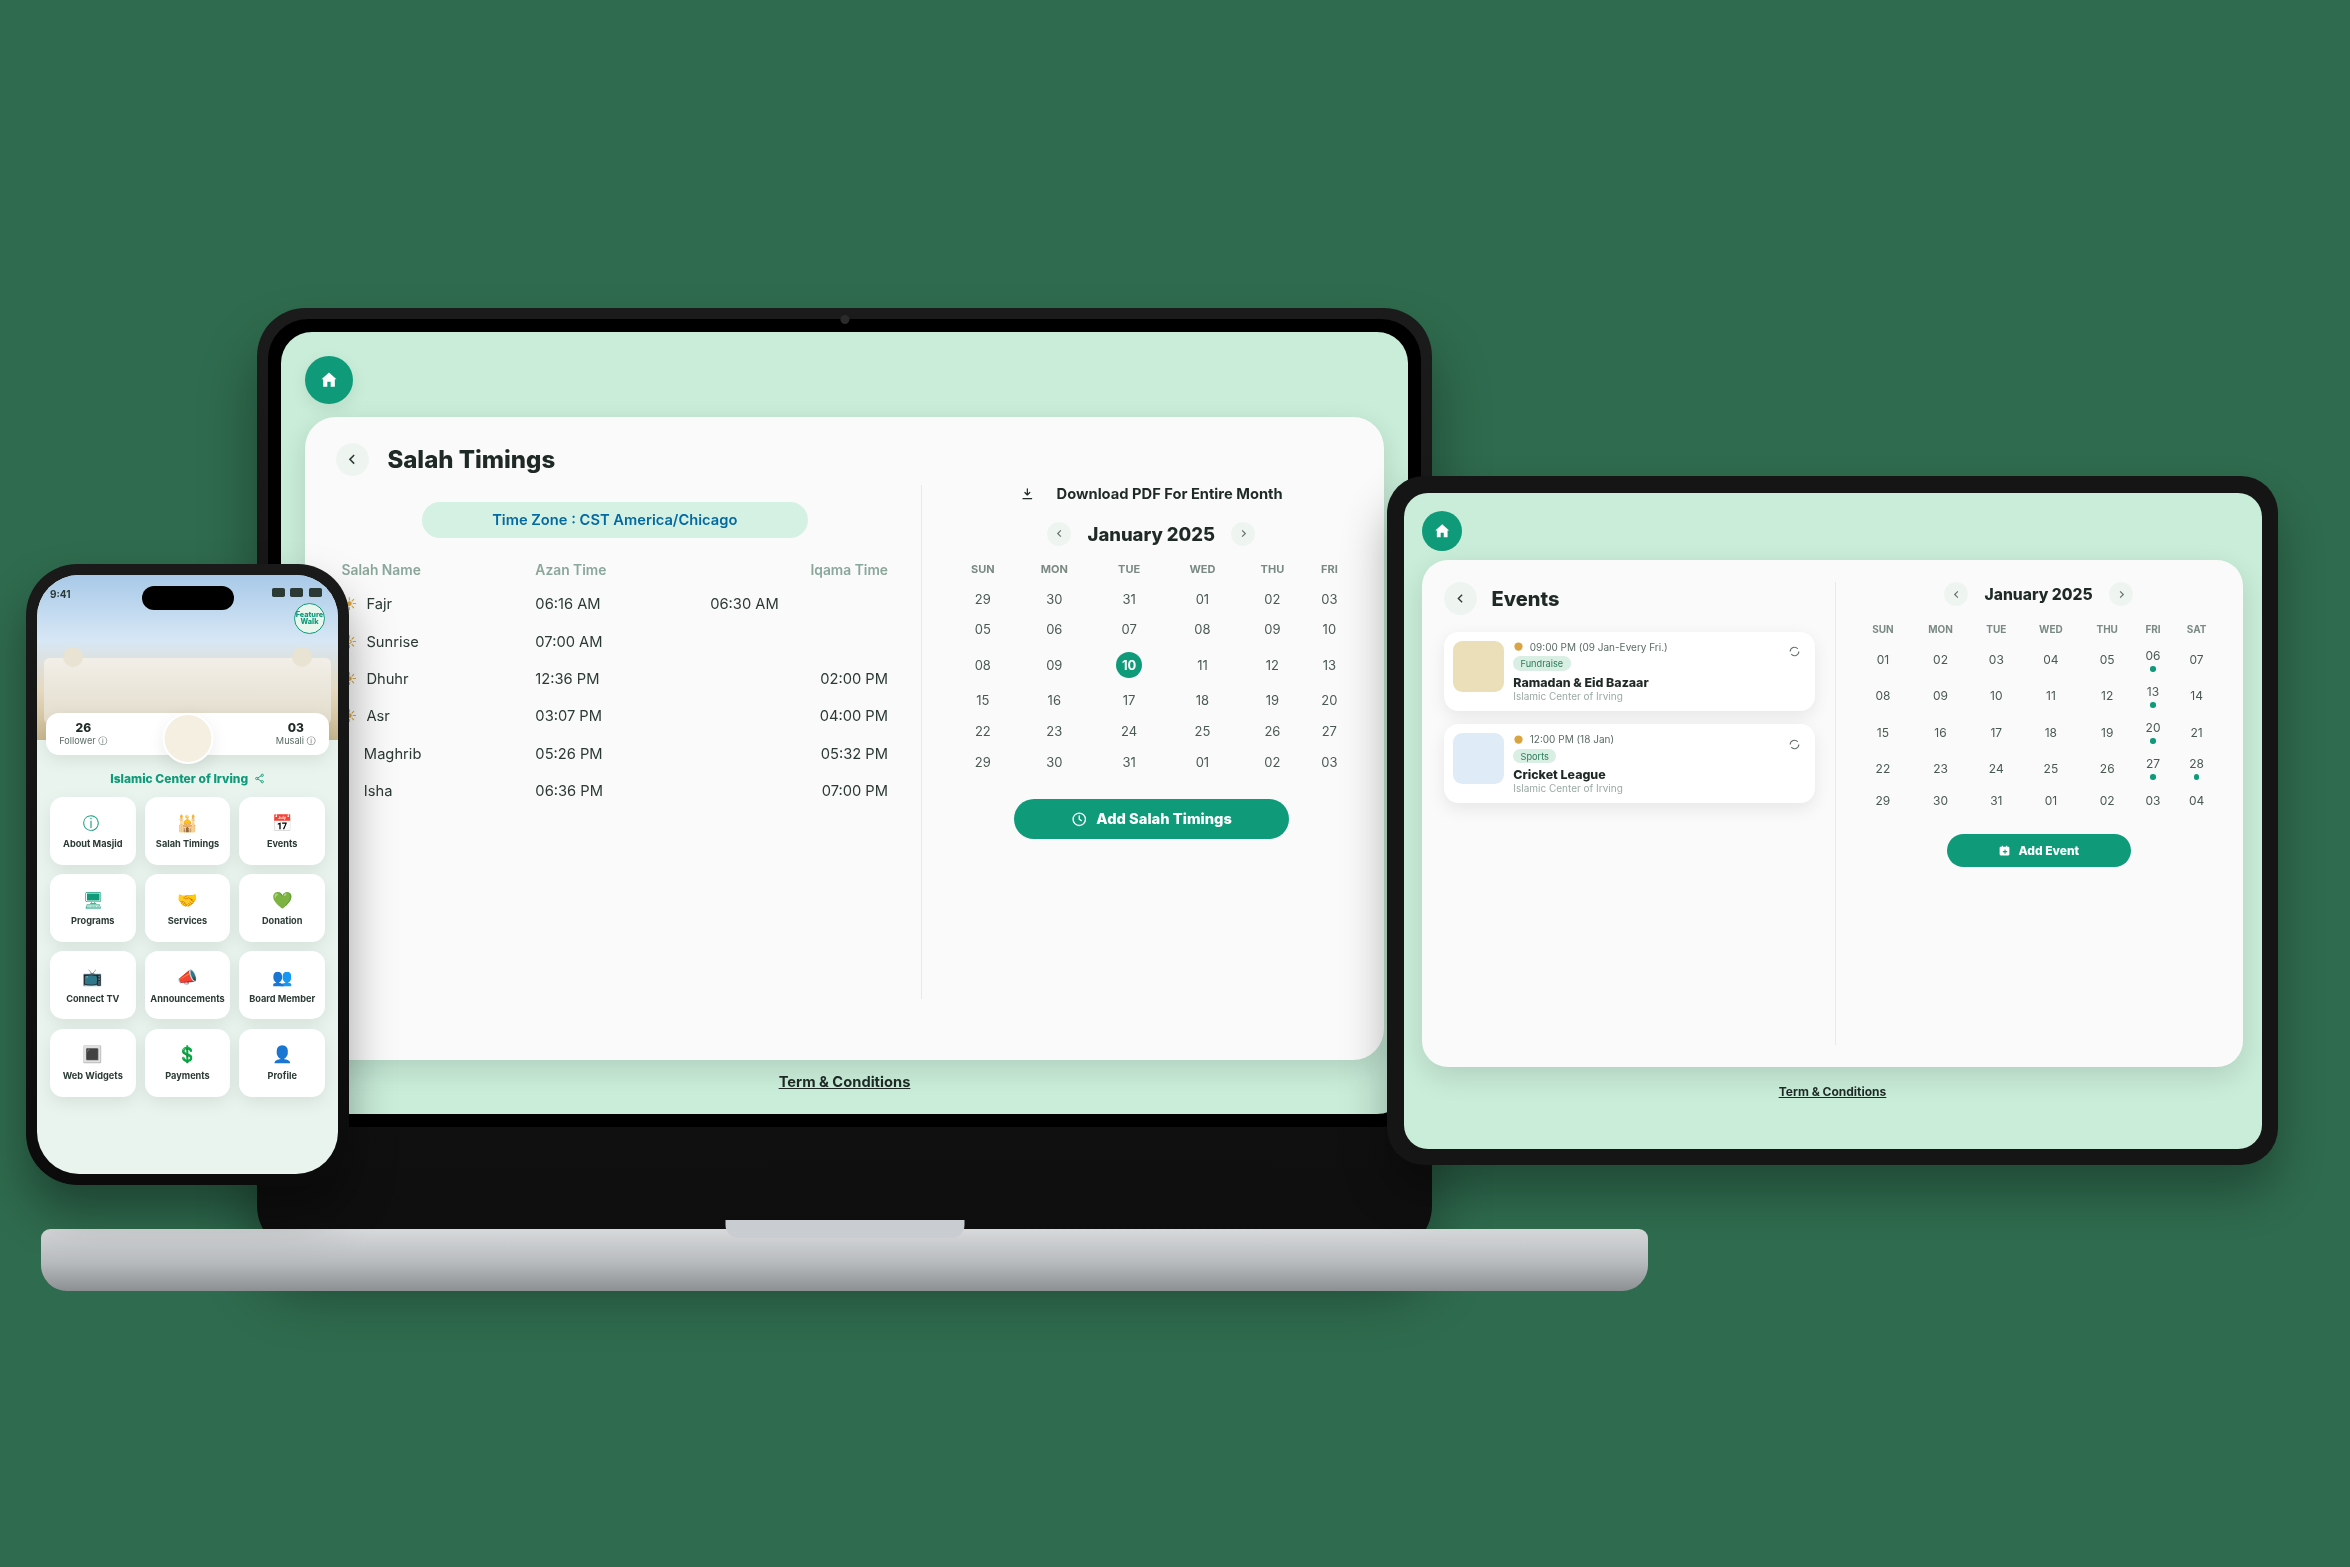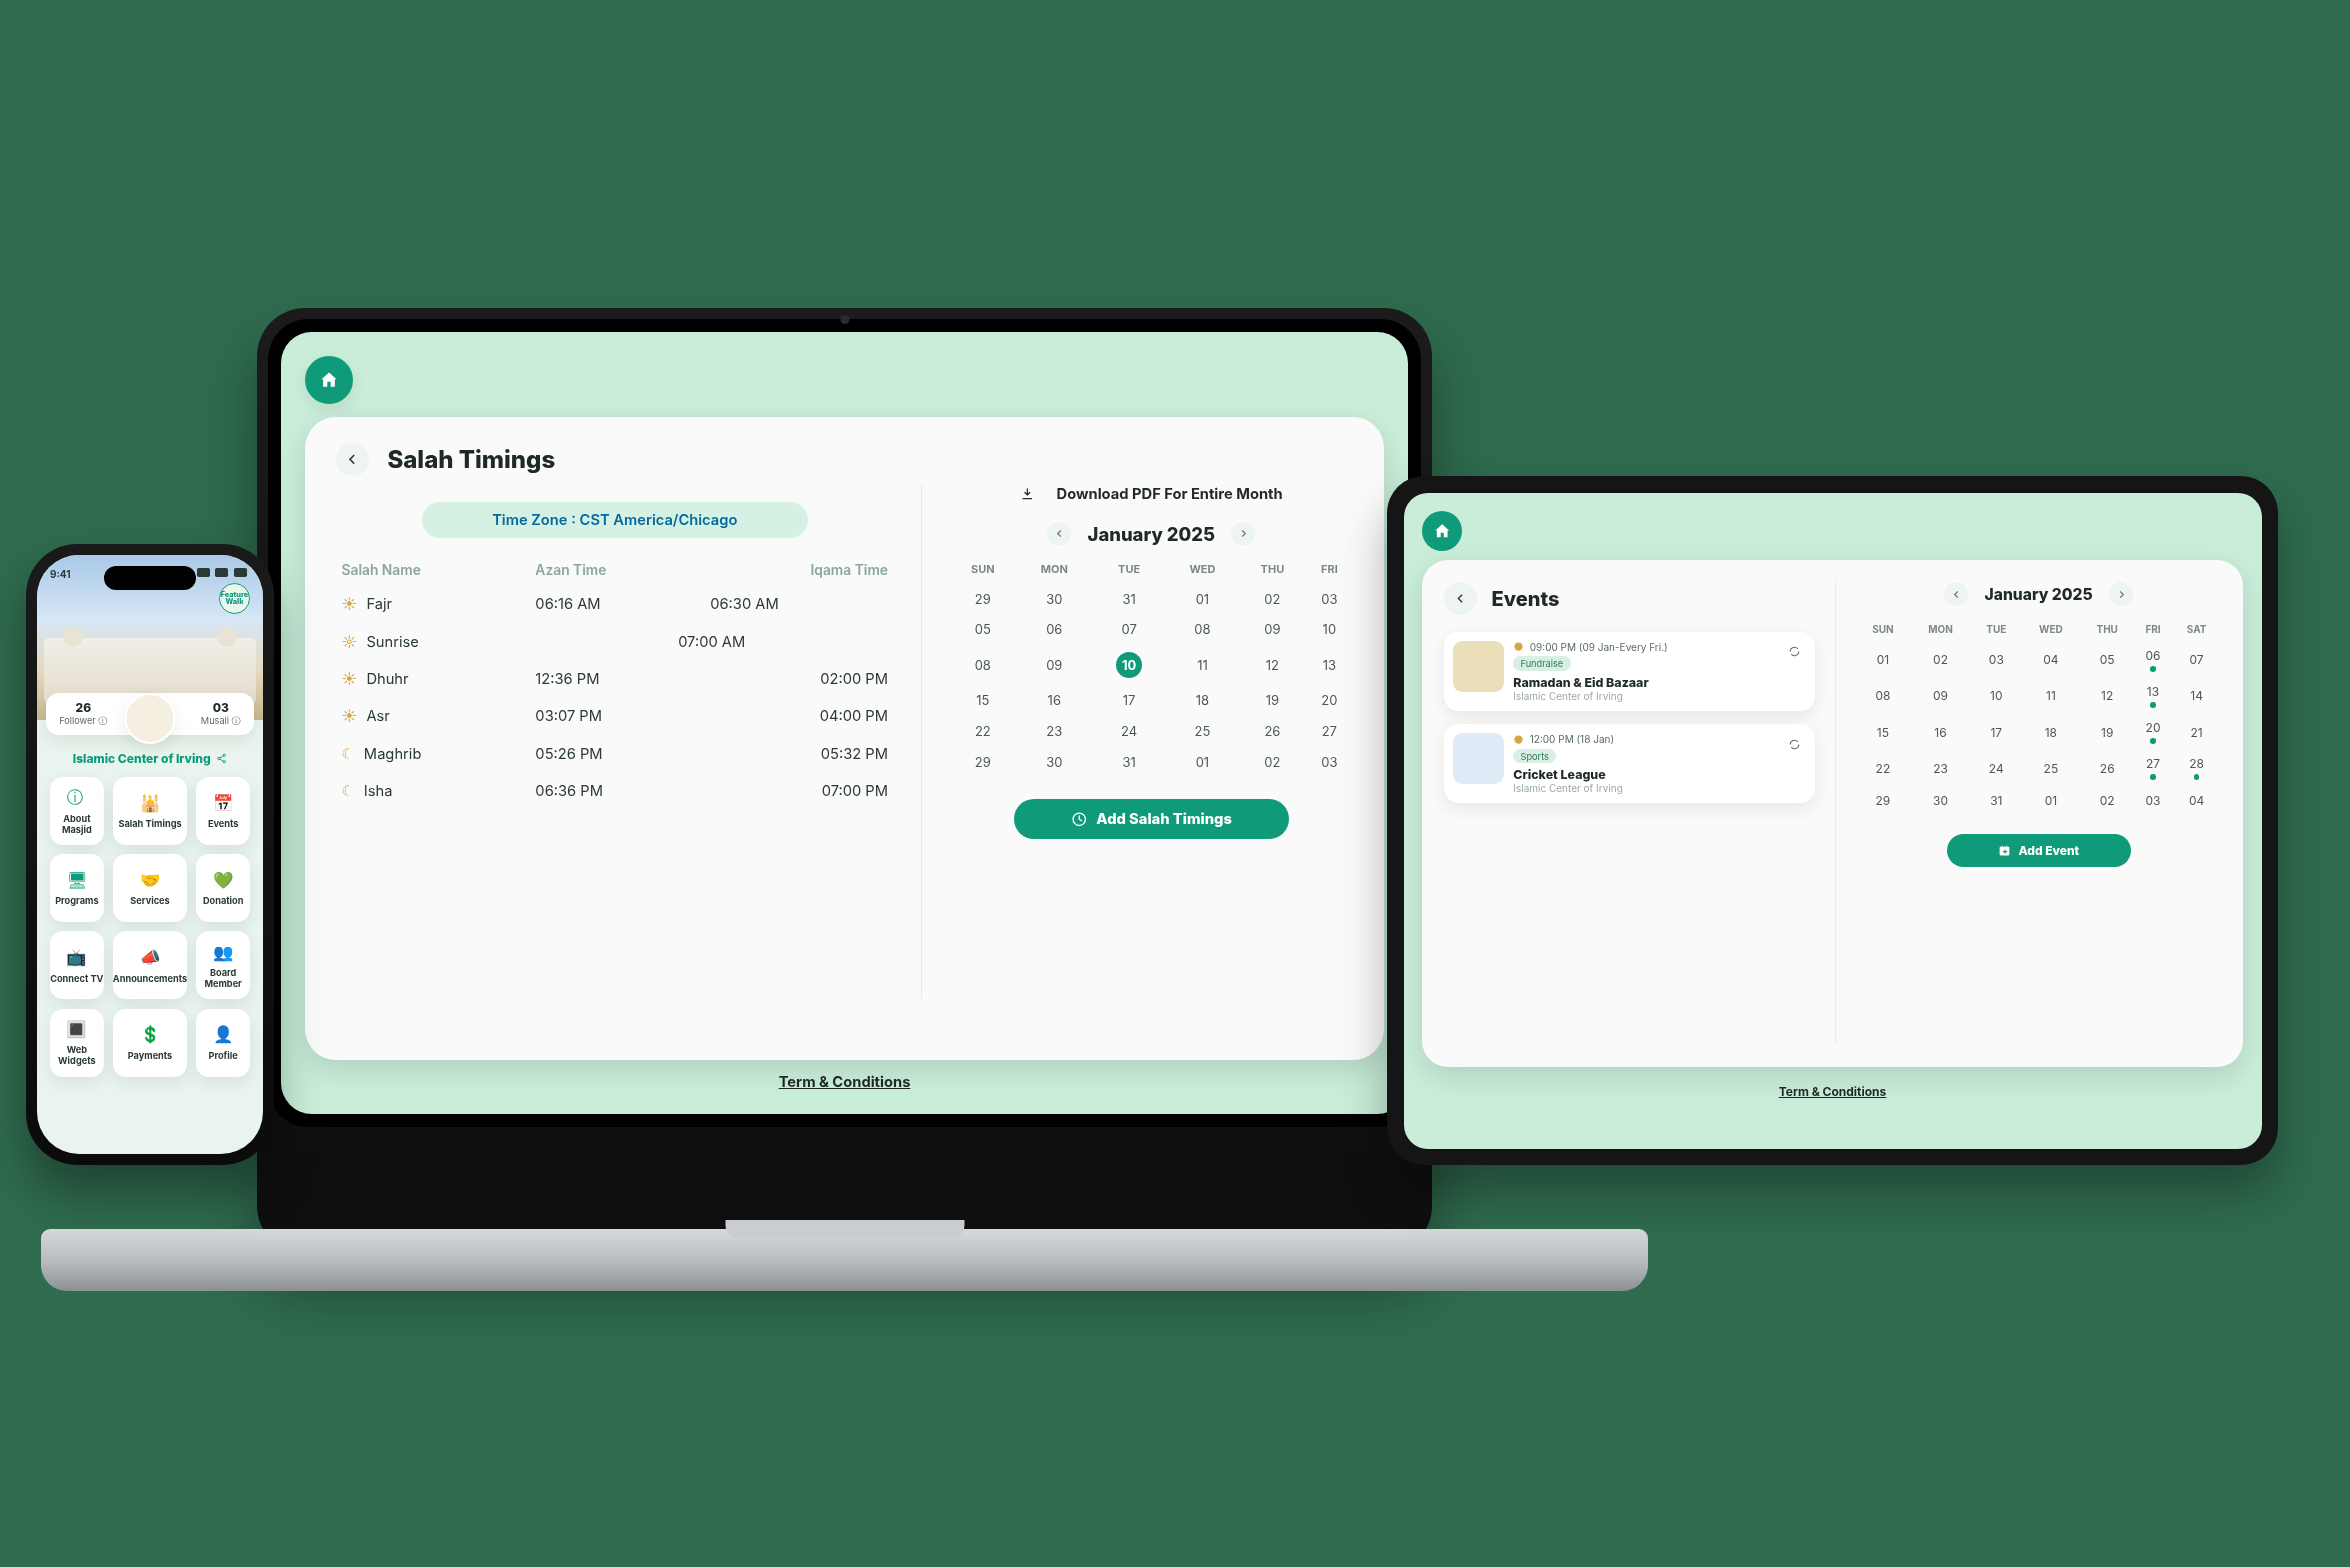--- a/index.html
+++ b/index.html
@@ -42,21 +42,21 @@
   .right{width:432px;border-left:0.9px solid #e4ece8;padding-left:27.5px}
   .tz{margin:16.5px auto 16.5px auto;width:386px;text-align:center;background:#d5f1e3;border-radius:20px;padding:9.2px 0;color:#0369a1;font-weight:600;font-size:14.7px}
   table.salah{width:100%;border-collapse:collapse}
   table.salah th{color:#8aa79a;font-weight:600;font-size:13.8px;text-align:left;padding:7.3px 5.5px}
   table.salah th:nth-child(3){text-align:center}
   table.salah td{padding:9.2px 5.5px;color:#2b3a34;font-size:14.7px;border-top:0.9px solid transparent}
   table.salah td .sal{display:flex;align-items:center;gap:9.2px}
   .sic{color:#d9a441}
   table.salah td.c3{text-align:center}
   .sunrow td{color:#2b3a34}
-  .sunrow td.span{text-align:center}
+  .sunrow td.span{}
   .download{display:flex;align-items:center;justify-content:center;gap:22px;font-weight:700;font-size:14.7px;color:#1f2a26}
   .download svg{width:14.7px;height:14.7px}
   .month-hdr{display:flex;align-items:center;justify-content:center;gap:16.5px;margin:18.4px 0 9.2px}
   .nav{width:24px;height:24px;border-radius:50%;background:#eef5f1;display:flex;align-items:center;justify-content:center}
   .nav svg{stroke:#5f6e67;fill:none;stroke-width:2.4}
   .month{font-weight:800;color:#1f2a26;font-size:18.4px}
   table.cal{width:100%;border-collapse:collapse;margin-top:5.5px}
   table.cal th{color:#7a8a83;font-weight:700;font-size:11px;padding:7.3px 0}
   table.cal td{text-align:center;padding:7.3px 0;font-size:13px;color:#4a5a53}
   td.muted{color:#b6c3bd}
@@ -87,21 +87,21 @@
   .evorg{font-size:10px;color:#9aaaa3}
   .reload{width:22px;height:22px;border-radius:50%;display:flex;align-items:center;justify-content:center}
   .reload svg{stroke:#5f6e67;fill:none;stroke-width:2}
   .tcal table.cal th{font-size:10px}
   .tcal table.cal td{font-size:12px;padding:6.4px 0}
   td.dot::after{content:"";display:block;width:5.5px;height:5.5px;border-radius:50%;background:var(--teal);margin:2.8px auto 0}
   .addevt{display:flex;align-items:center;justify-content:center;gap:7.3px;margin:20px auto 0 auto;background:var(--teal);color:#fff;border-radius:20px;padding:9.2px 20px;font-weight:800;width:184px;font-size:12px}
   .terms.small{font-size:12px}
 
   
-  .phone{position:absolute;left:26px;top:544px;width:248px;height:621px}
+  .phone{position:absolute;left:26px;top:564px;width:323px;height:621px}
   .ph-frame{position:absolute;inset:0;background:linear-gradient(#1a1a1a,#0b0b0b);border-radius:51px;padding:11px;box-shadow:0 27.5px 46px rgba(0,0,0,.35)}
   .ph-screen{height:100%;border-radius:42px;overflow:hidden;background:#e8f4ed;position:relative}
   .dyn{position:absolute;left:50%;top:11px;transform:translateX(-50%);width:92px;height:24px;background:#000;border-radius:16.5px;z-index:5}
   .hero{height:165px;background:linear-gradient(#a8c9e8,#d7e7f5 40%,#e6d8bf 70%,#c8b78f);position:relative}
   .bldg{position:absolute;left:7.3px;right:7.3px;bottom:16.5px;height:66px;background:linear-gradient(#f2efe8,#e3dccb);border-radius:5.5px}
   .bldg::before,.bldg::after{content:"";position:absolute;top:-11px;width:20px;height:20px;border-radius:50%;background:#e8e3d2}
   .bldg::before{left:18.4px}.bldg::after{right:18.4px}
   .fab{position:absolute;right:13px;top:27.5px;width:31px;height:31px;border-radius:50%;background:#e8f6ee;border:1.8px solid var(--teal);display:flex;align-items:center;justify-content:center;font-size:7.3px;z-index:6;color:var(--teal);font-weight:800;text-align:center;line-height:1}
   .avatar{position:absolute;left:50%;bottom:-24px;transform:translateX(-50%);width:51px;height:51px;border-radius:50%;background:#f4efe1;border:2.8px solid #fff;box-shadow:var(--shadow);z-index:3}
   .stats{position:absolute;left:9.2px;right:9.2px;bottom:-14.7px;height:42px;background:#fff;border-radius:13px;box-shadow:var(--shadow);display:flex;justify-content:space-between;align-items:center;padding:0 13px;font-size:9.2px;color:#5a6b63;z-index:2}

